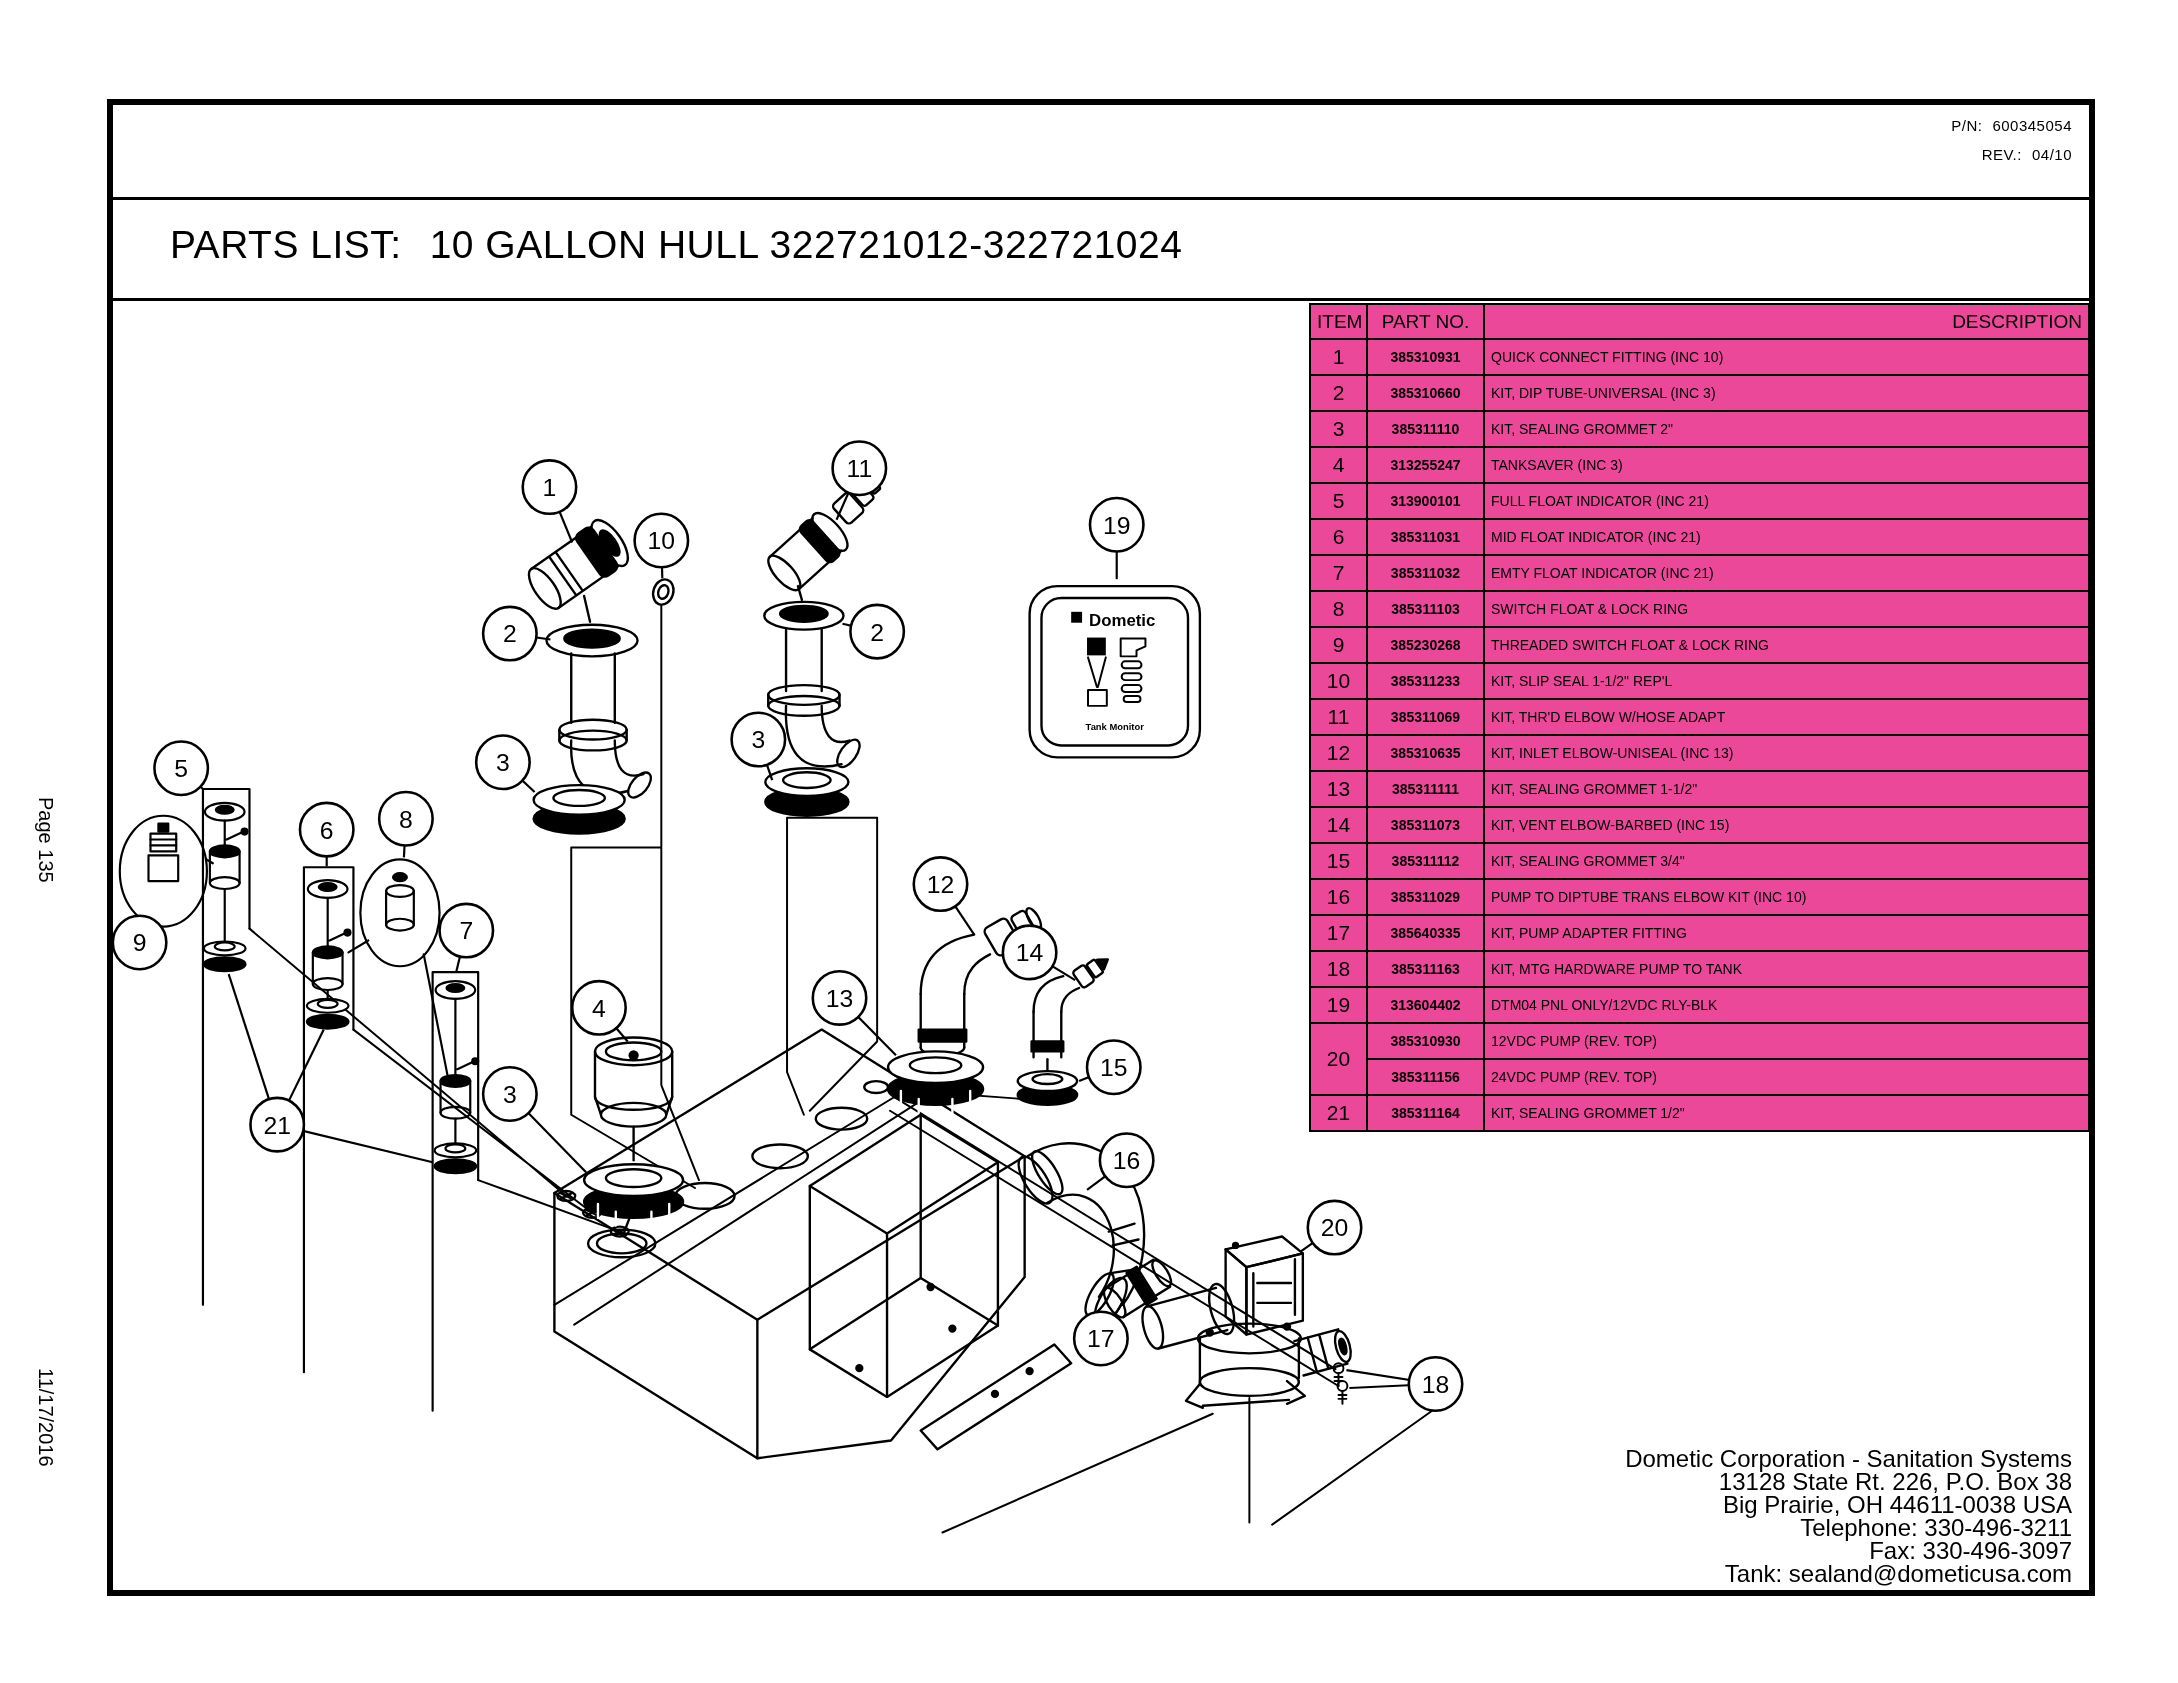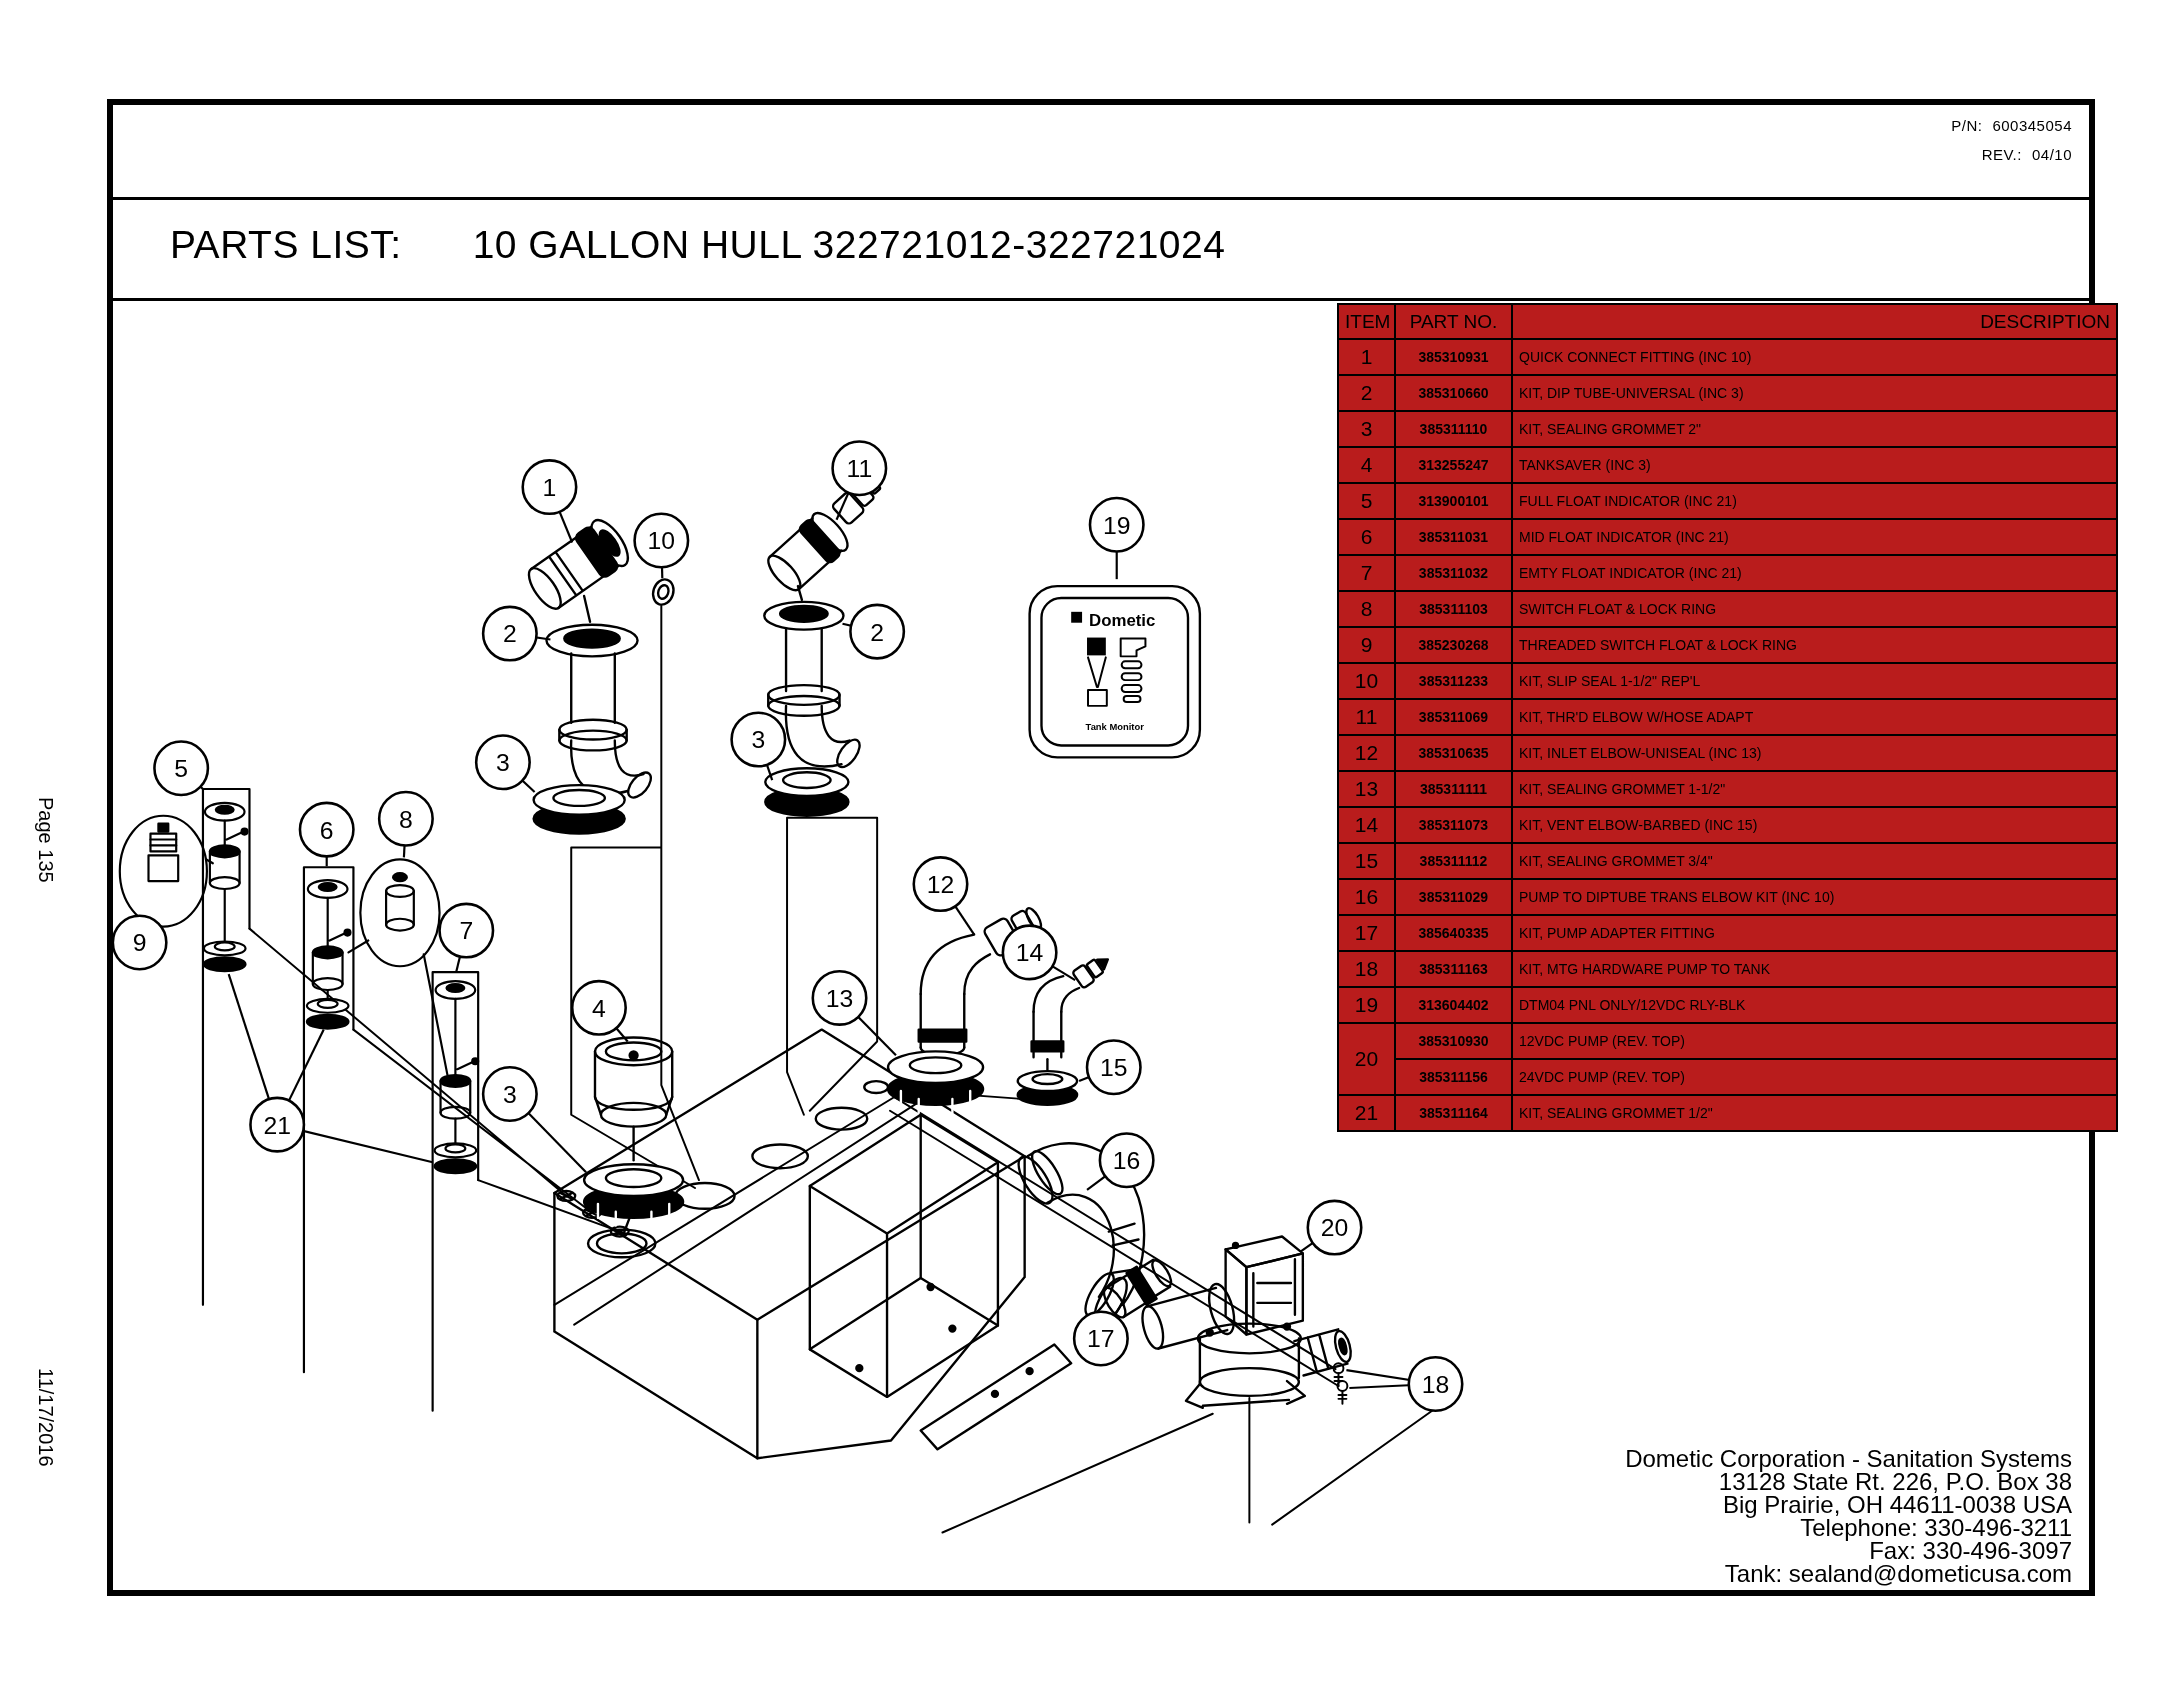--- a/index.html
+++ b/index.html
@@ -15,24 +15,24 @@
   .hline.l1{left:110px;top:197px;width:1982px;}
   .hline.l2{left:110px;top:298px;width:1982px;}
   .pn-block{
     position:absolute;right:106px;top:111px;text-align:right;
     font-size:15px;line-height:29px;letter-spacing:0.5px;
   }
   .pn-block .lbl{margin-right:10px;}
   .title-row{
     position:absolute;left:170px;top:223px;font-size:39px;letter-spacing:0.5px;white-space:nowrap;
   }
-  .title-row .title-value{margin-left:71px;}
+  .title-row .title-value{margin-left:28px;}
   table.parts{
     position:absolute;left:1309px;top:303px;width:781px;
-    border-collapse:collapse;table-layout:fixed;background:#b91c1c;margin-left:28px;
+    border-collapse:collapse;table-layout:fixed;background:#ec4899;
   }
   table.parts th, table.parts td{
     border:2.5px solid #000;padding:0 6px;overflow:hidden;white-space:nowrap;
   }
   table.parts th{height:33px;font-weight:normal;font-size:19px;}
   table.parts td{height:34px;}
   col.c-item{width:57px;}
   col.c-pn{width:117px;}
   th.h-item, td.cell-item{text-align:center;font-size:21px;}
   th.h-pn, td.cell-pn{text-align:center;font-size:14px;font-weight:bold;}

